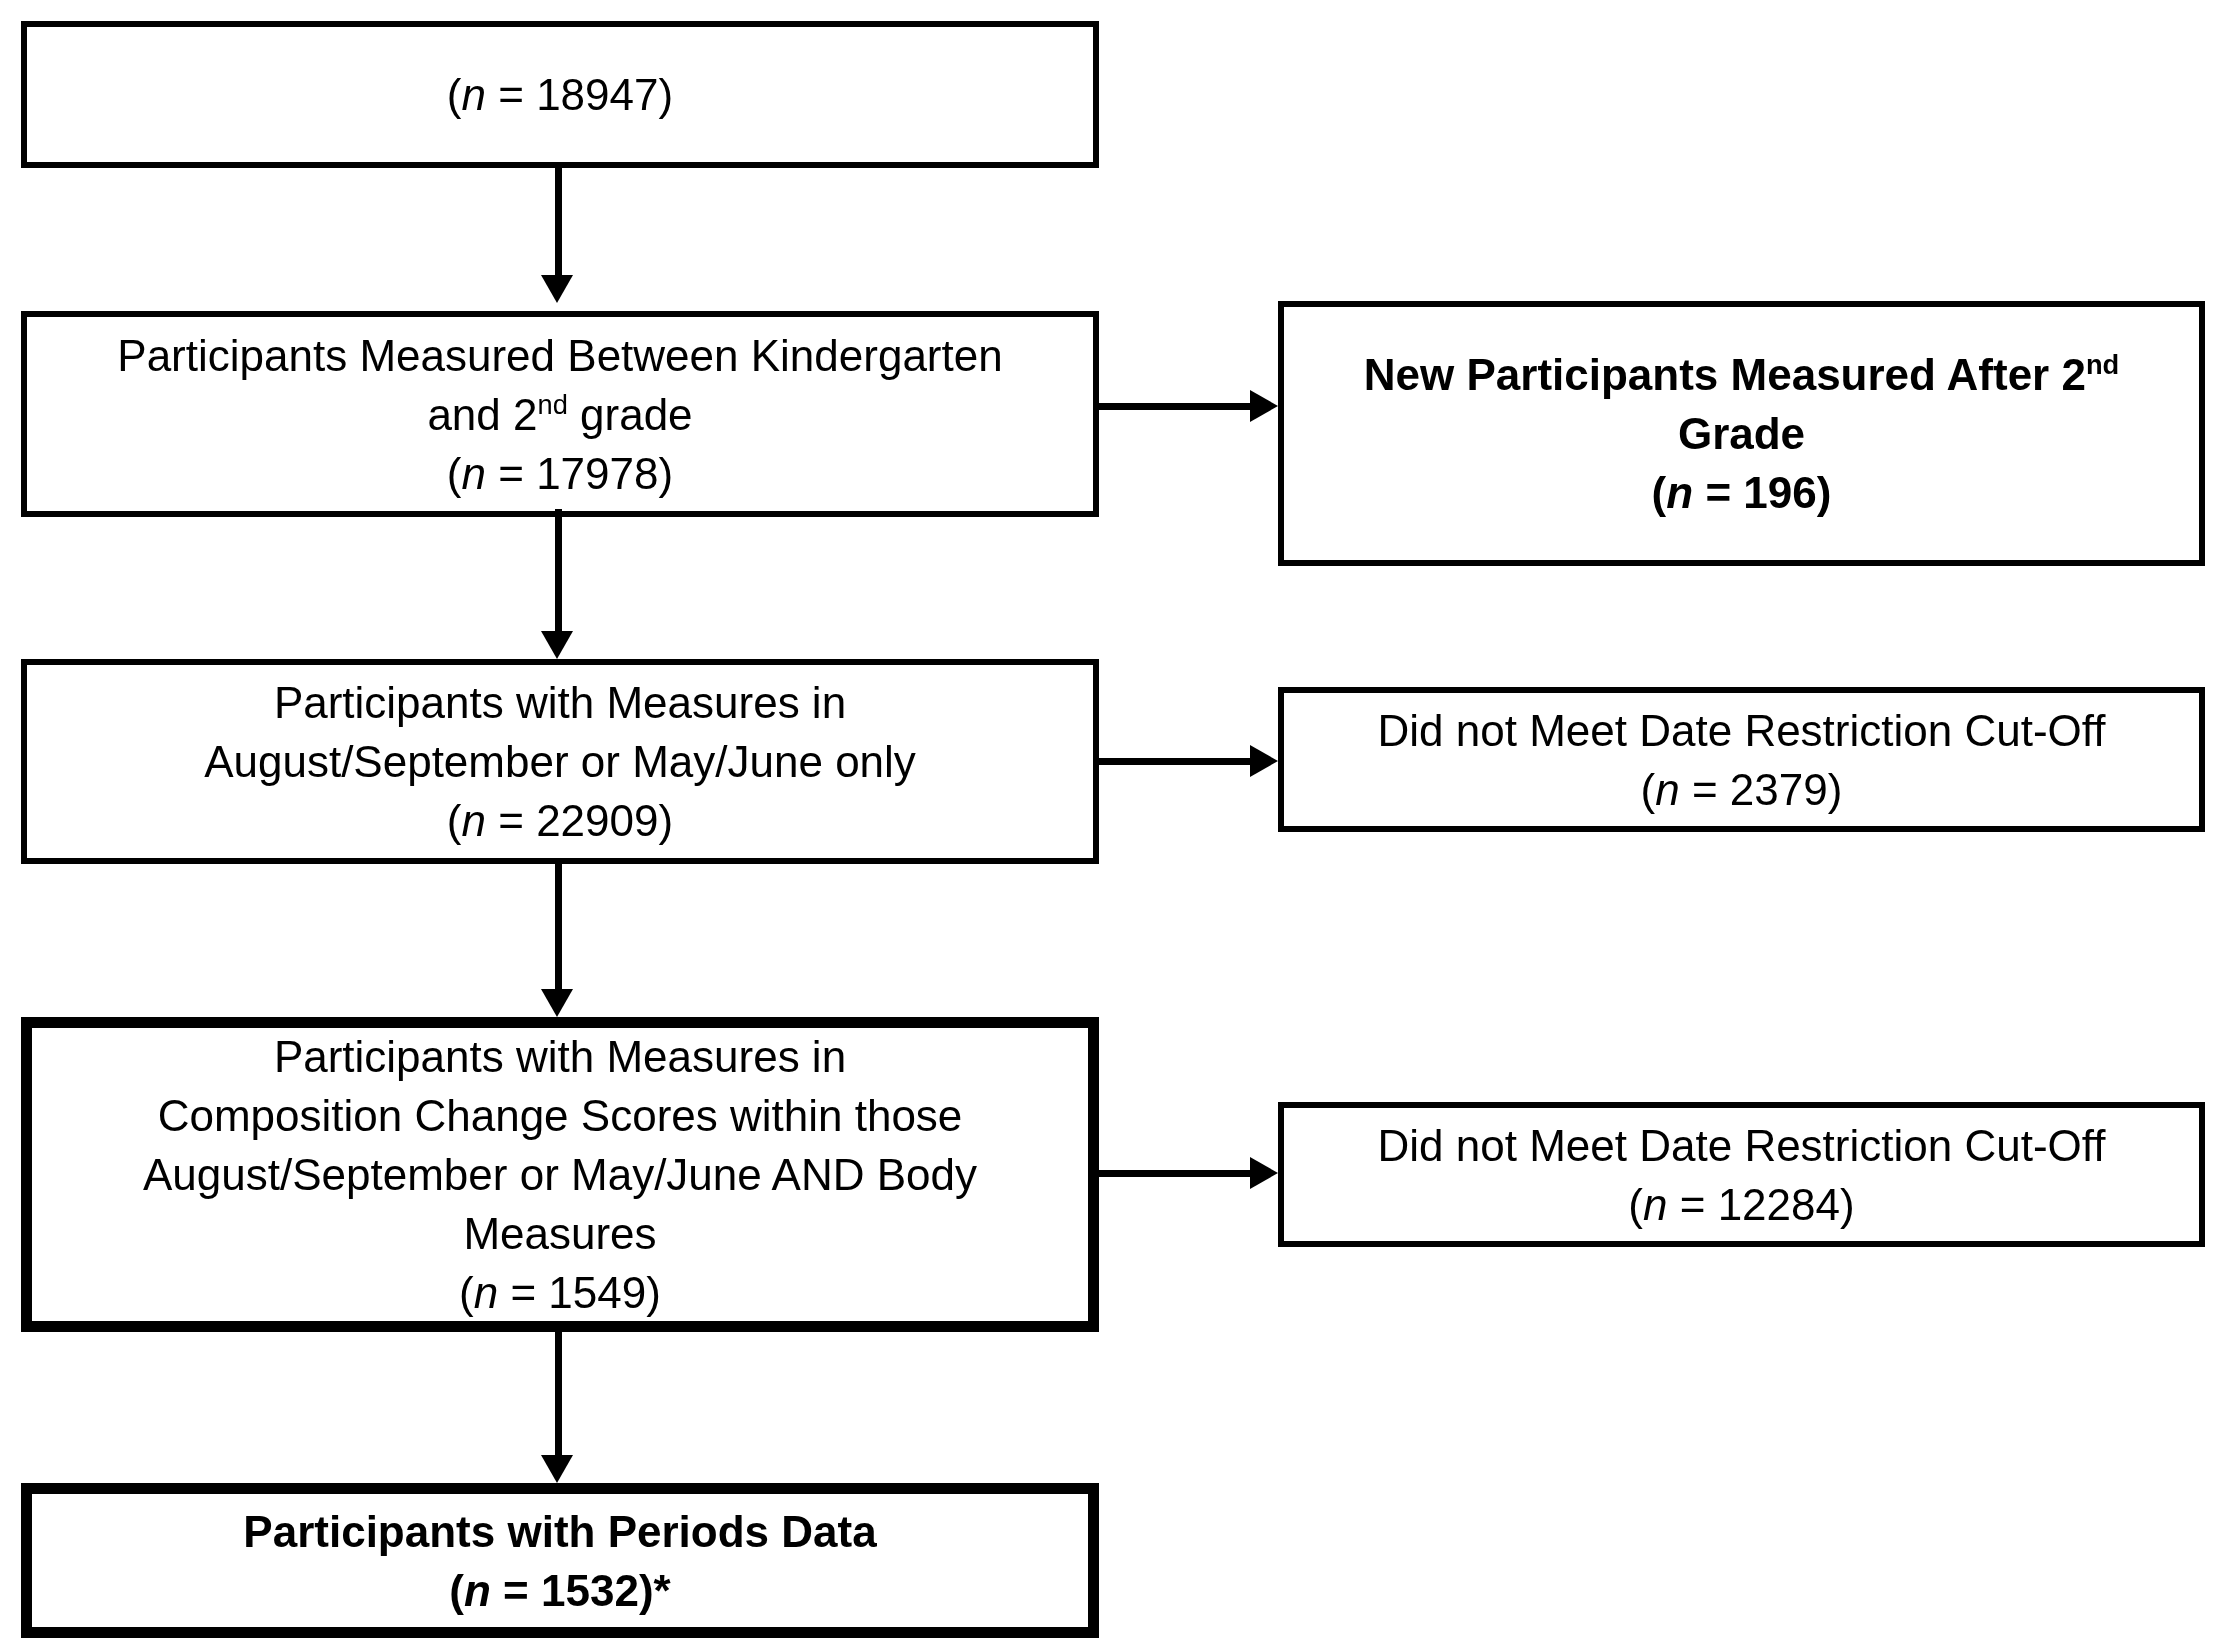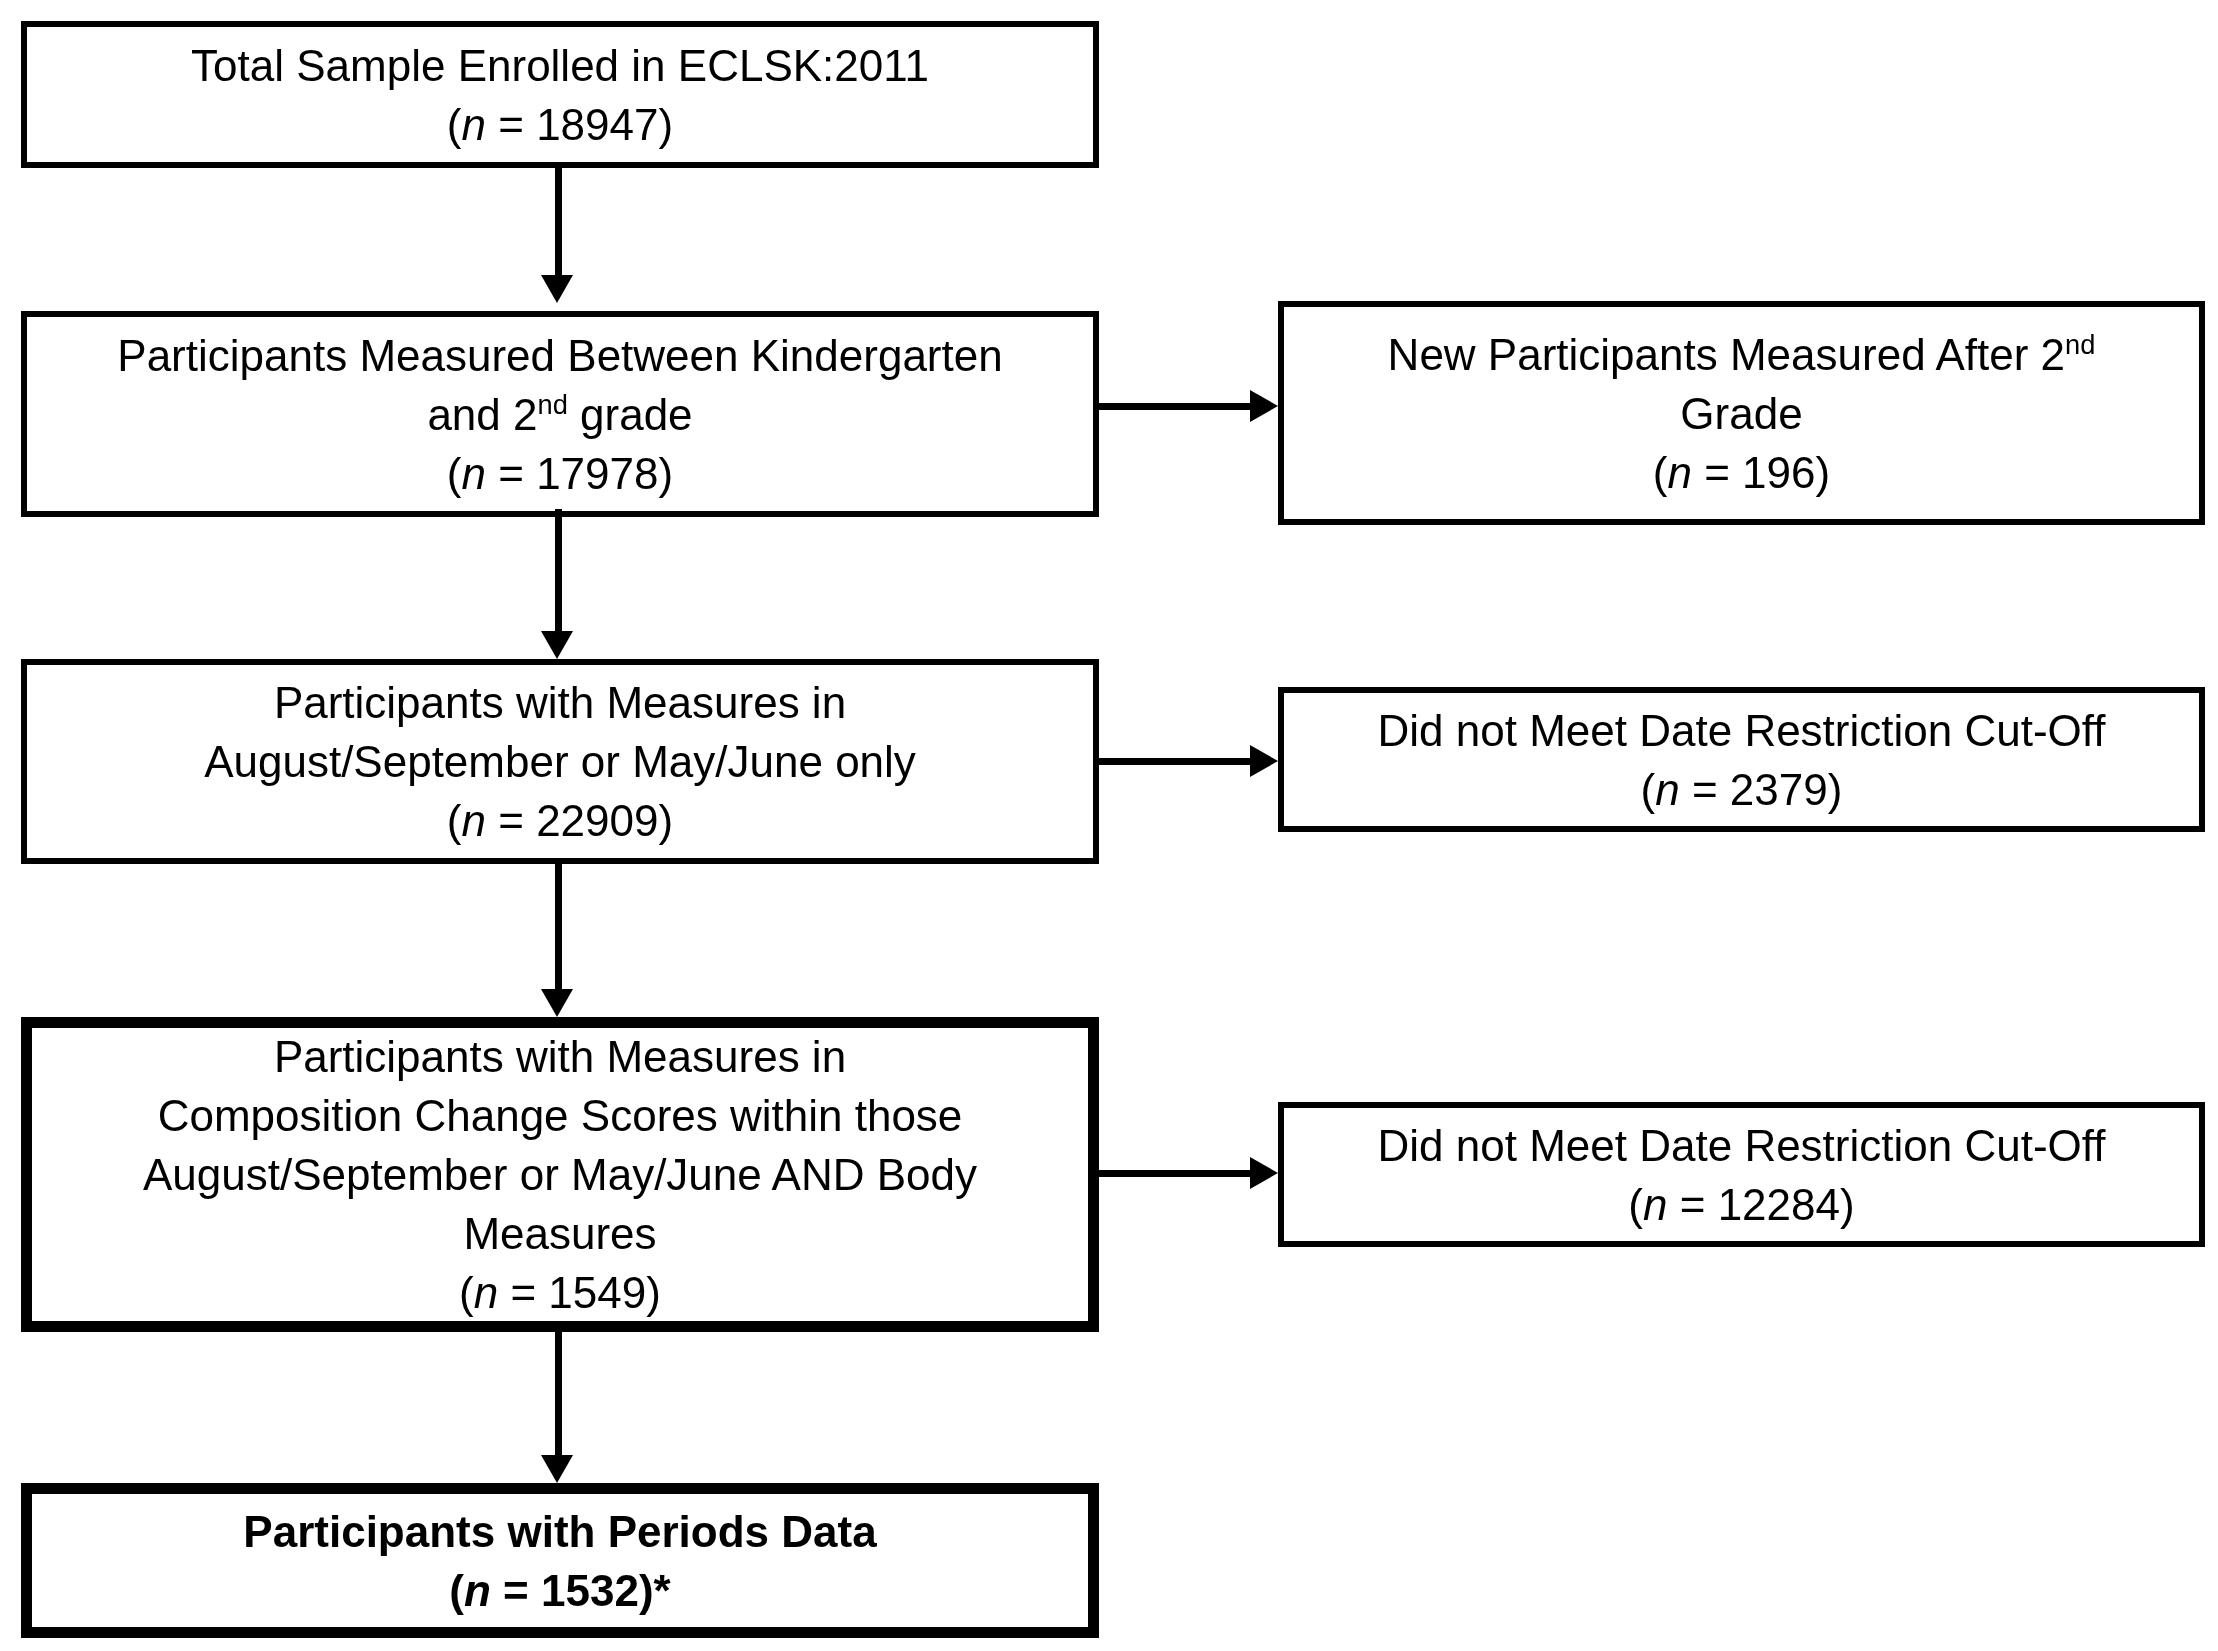--- a/index.html
+++ b/index.html
@@ -57,21 +57,20 @@
     border-bottom: 16px solid transparent;
     border-left: 28px solid #000000;
   }
 </style>
 </head>
 <body>
 
 <div class="canvas">
 
   <div class="box" style="left:21px; top:21px; width:1078px; height:147px;">
-      <div class="line"><span>Total Sample Enrolled in ECLSK:2011</span></div>
       <div class="line"><span>(</span><span class="it">n</span><span> = 18947)</span></div>
     </div>
 
   <div class="box" style="left:21px; top:303px; width:1078px; height:206px;margin-top:8px;">
       <div class="line"><span>Participants Measured Between Kindergarten</span></div>
       <div class="line"><span>and 2</span><span class="sup">nd</span><span> grade</span></div>
       <div class="line"><span>(</span><span class="it">n</span><span> = 17978)</span></div>
     </div>
 
   <div class="box" style="left:21px; top:659px; width:1078px; height:205px;">
@@ -86,21 +85,21 @@
       <div class="line"><span>August/September or May/June AND Body</span></div>
       <div class="line"><span>Measures</span></div>
       <div class="line"><span>(</span><span class="it">n</span><span> = 1549)</span></div>
     </div>
 
   <div class="box thick emph" style="left:21px; top:1483px; width:1078px; height:155px;">
       <div class="line"><span>Participants with Periods Data</span></div>
       <div class="line"><span>(</span><span class="it">n</span><span> = 1532)*</span></div>
     </div>
 
-  <div class="box" style="left:1278px; top:301px; width:927px; height:224px;">
+  <div class="box" style="left:1278px; top:301px; width:927px; height:265px;font-weight:bold;">
       <div class="line"><span>New Participants Measured After 2</span><span class="sup">nd</span></div>
       <div class="line"><span>Grade</span></div>
       <div class="line"><span>(</span><span class="it">n</span><span> = 196)</span></div>
     </div>
 
   <div class="box" style="left:1278px; top:687px; width:927px; height:145px;">
       <div class="line"><span>Did not Meet Date Restriction Cut-Off</span></div>
       <div class="line"><span>(</span><span class="it">n</span><span> = 2379)</span></div>
     </div>
 

